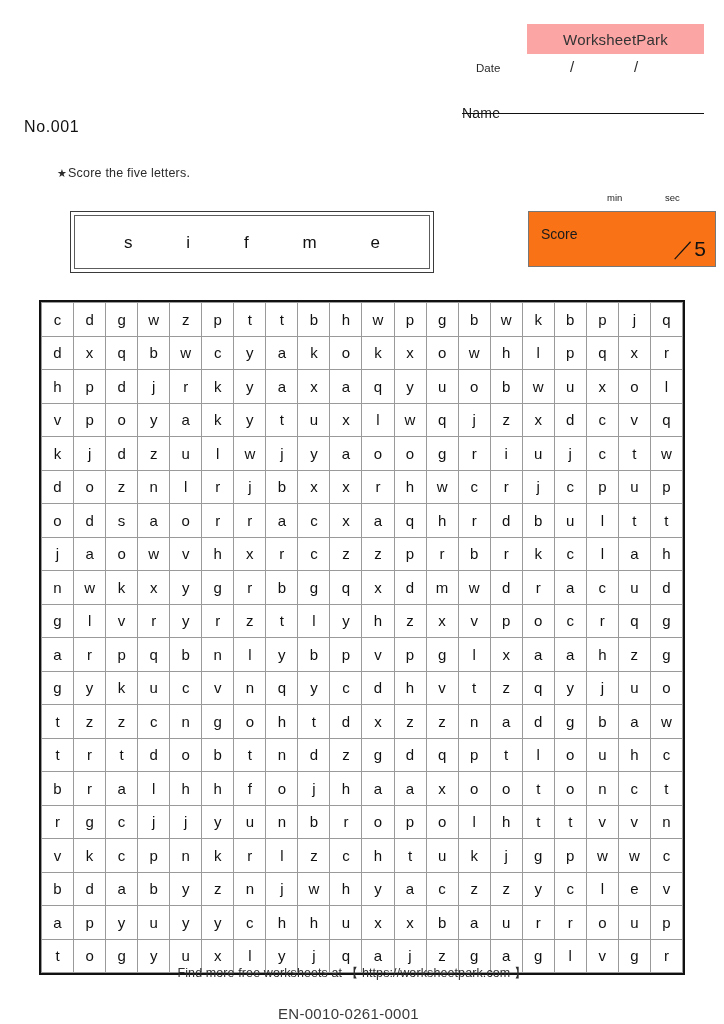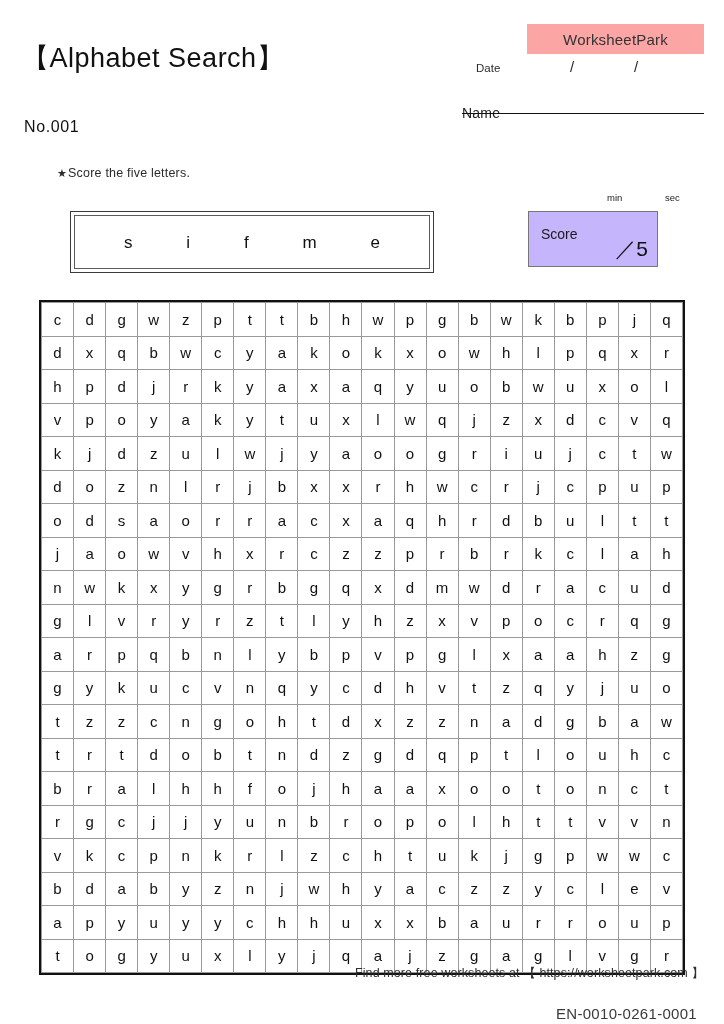--- a/index.html
+++ b/index.html
@@ -188,25 +188,25 @@
     position: absolute;
     left: 137px;
     top: 0;
     font-size: 9.5px;
     color: #222;
   }
   .score-box {
     position: absolute;
     left: 528px;
     top: 211px;
-    width: 130px;
+    width: 188px;
     height: 56px;
     border: 1px solid #777;
     box-sizing: border-box;
-    background: #c4b5fd;
+    background: #f97316;
   }
   .score-label {
     position: absolute;
     left: 12px;
     top: 14px;
     font-size: 14px;
     color: #1a1a1a;
   }
   .score-total {
     position: absolute;
@@ -244,21 +244,21 @@
     padding: 0;
     line-height: 1;
   }
 
   
   .footer {
     position: absolute;
     left: 0;
     top: 965px;
     width: 724px;
-    text-align: right;
+    text-align: center;
     padding-right: 20px;
     box-sizing: border-box;
   }
   .footer-line1 {
     font-size: 12.5px;
     color: #2e2e2e;
     letter-spacing: 0.1px;
   }
   .footer-url {
     color: #2e2e2e;
@@ -272,21 +272,20 @@
   }
 </style>
 </head>
 <body>
 
 <div class="page">
 
   <div class="header">
 
     <div class="title-block">
-      <div class="title">【Alphabet Search】</div>
     </div>
 
     <div class="sheet-no">No.001</div>
 
     <div class="brand-box">
       <span class="brand-text">WorksheetPark</span>
     </div>
 
     <div class="date-row">
       <span class="date-label">Date</span>

